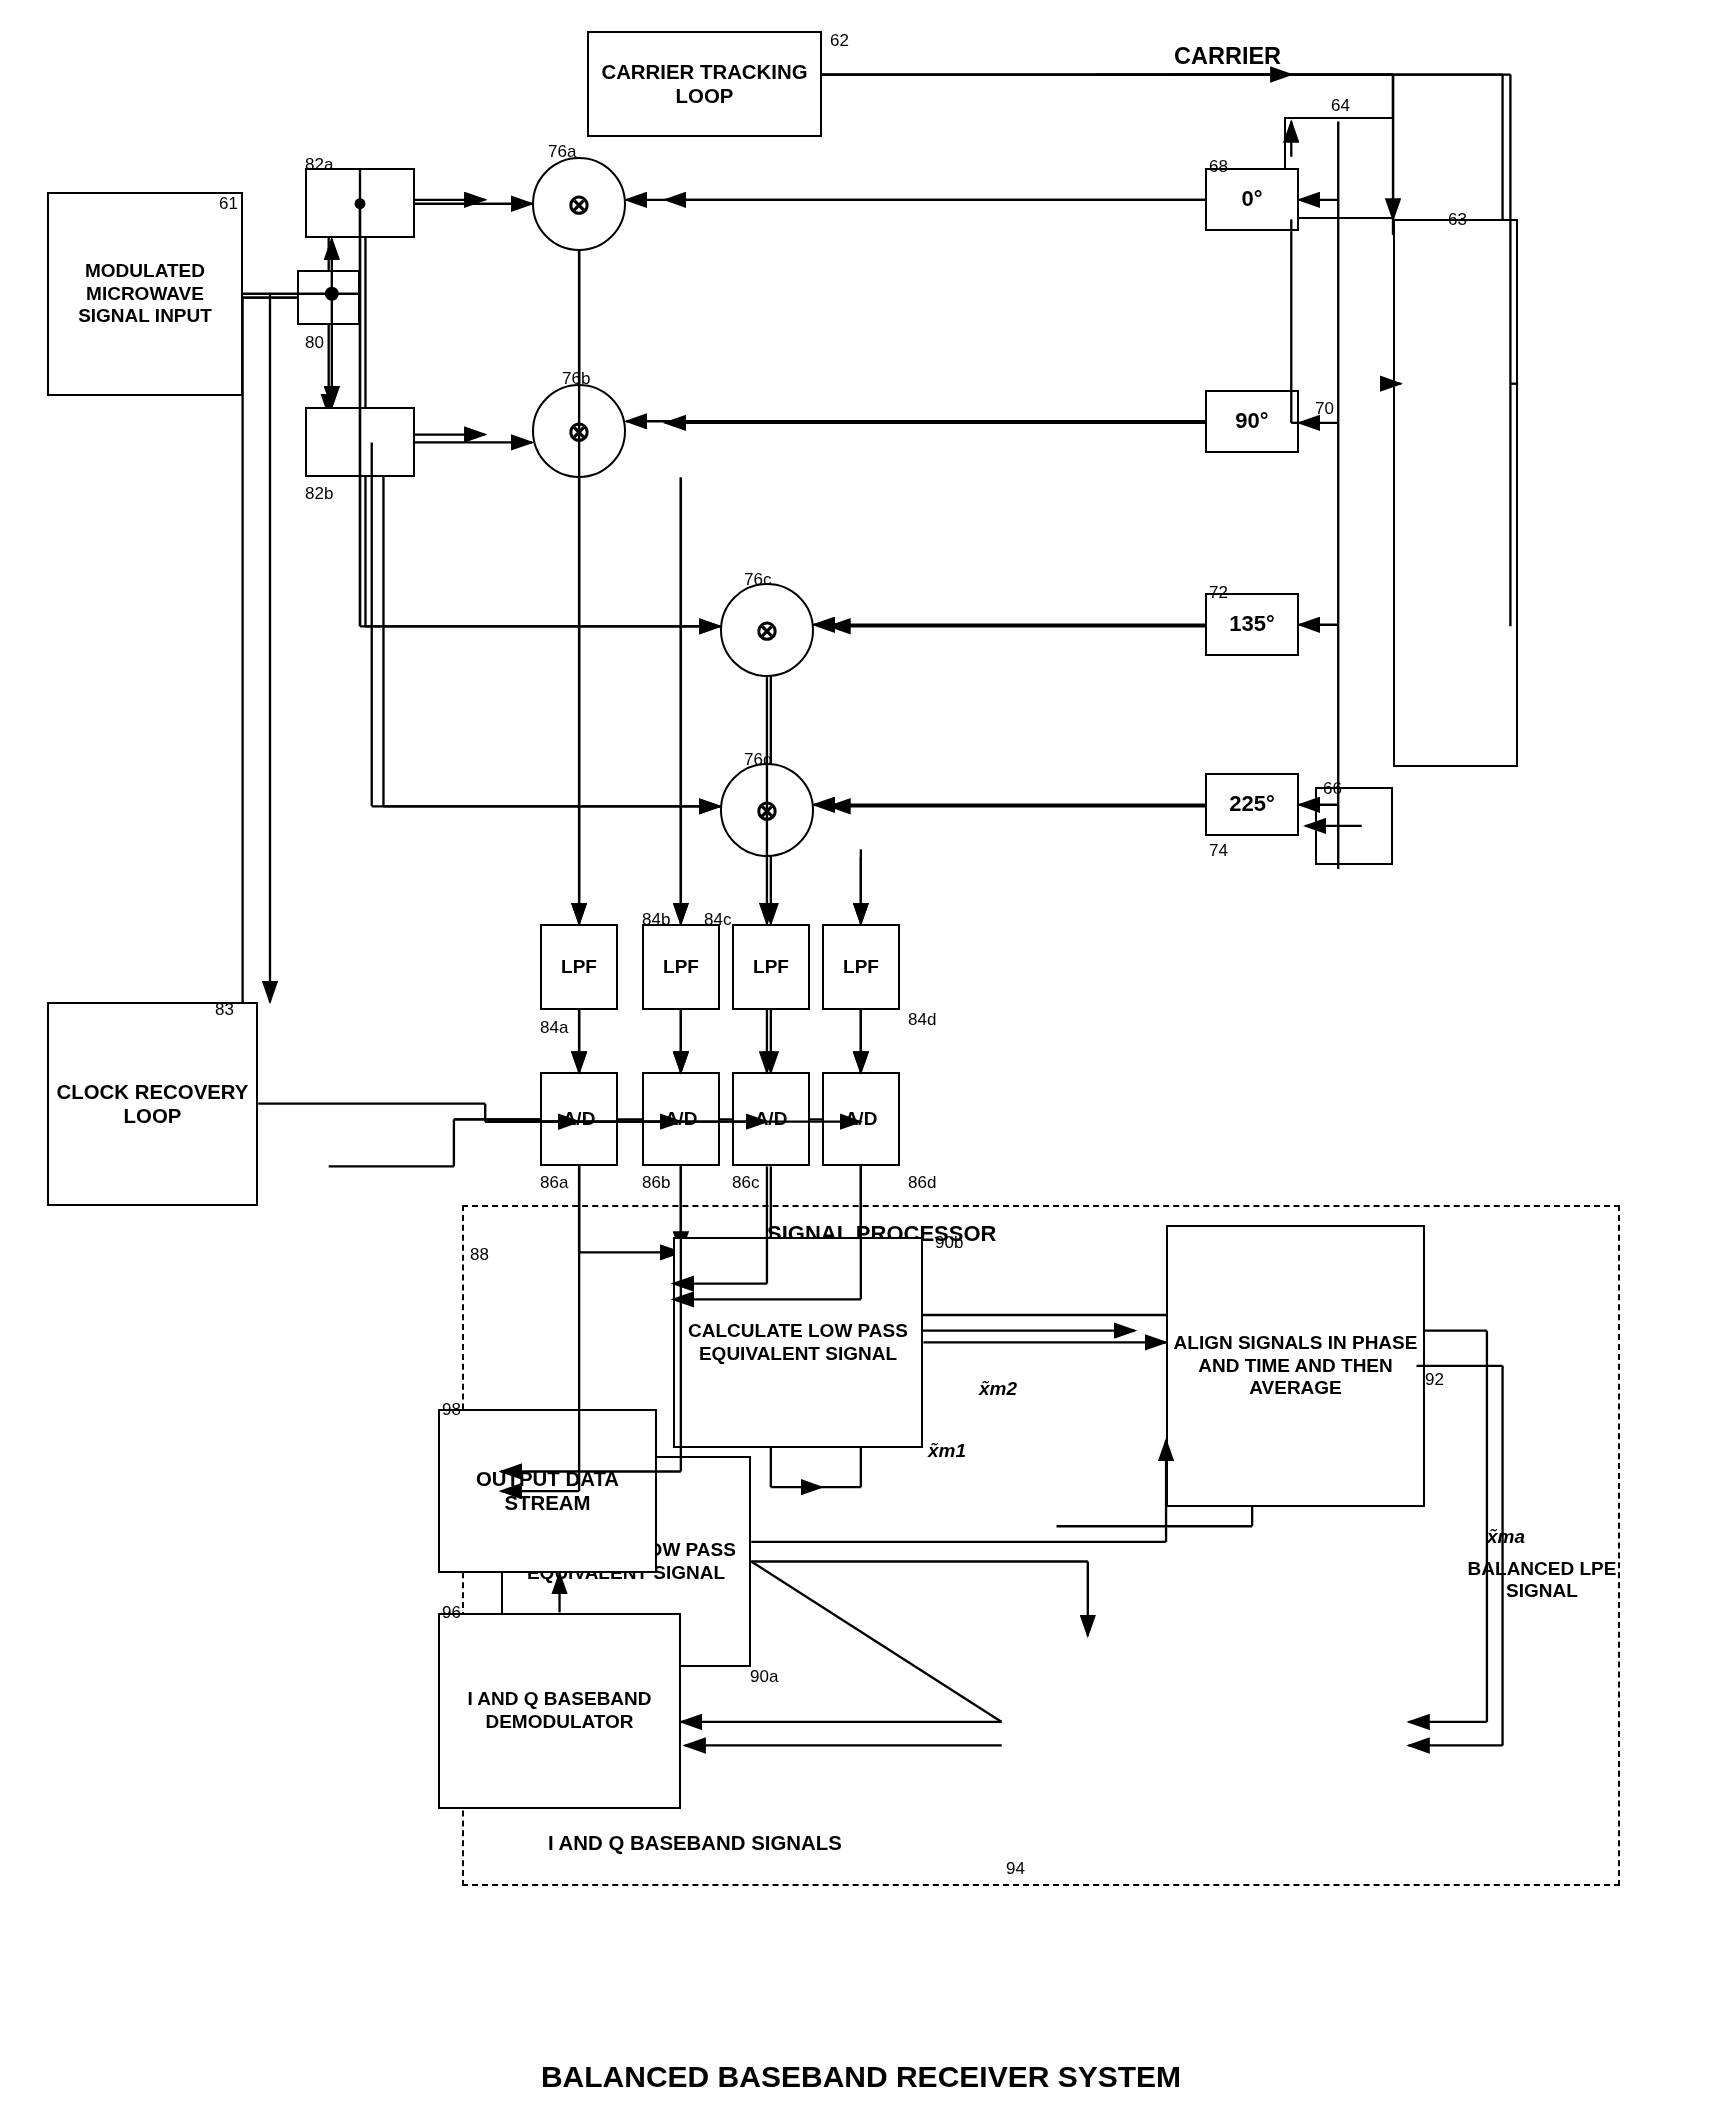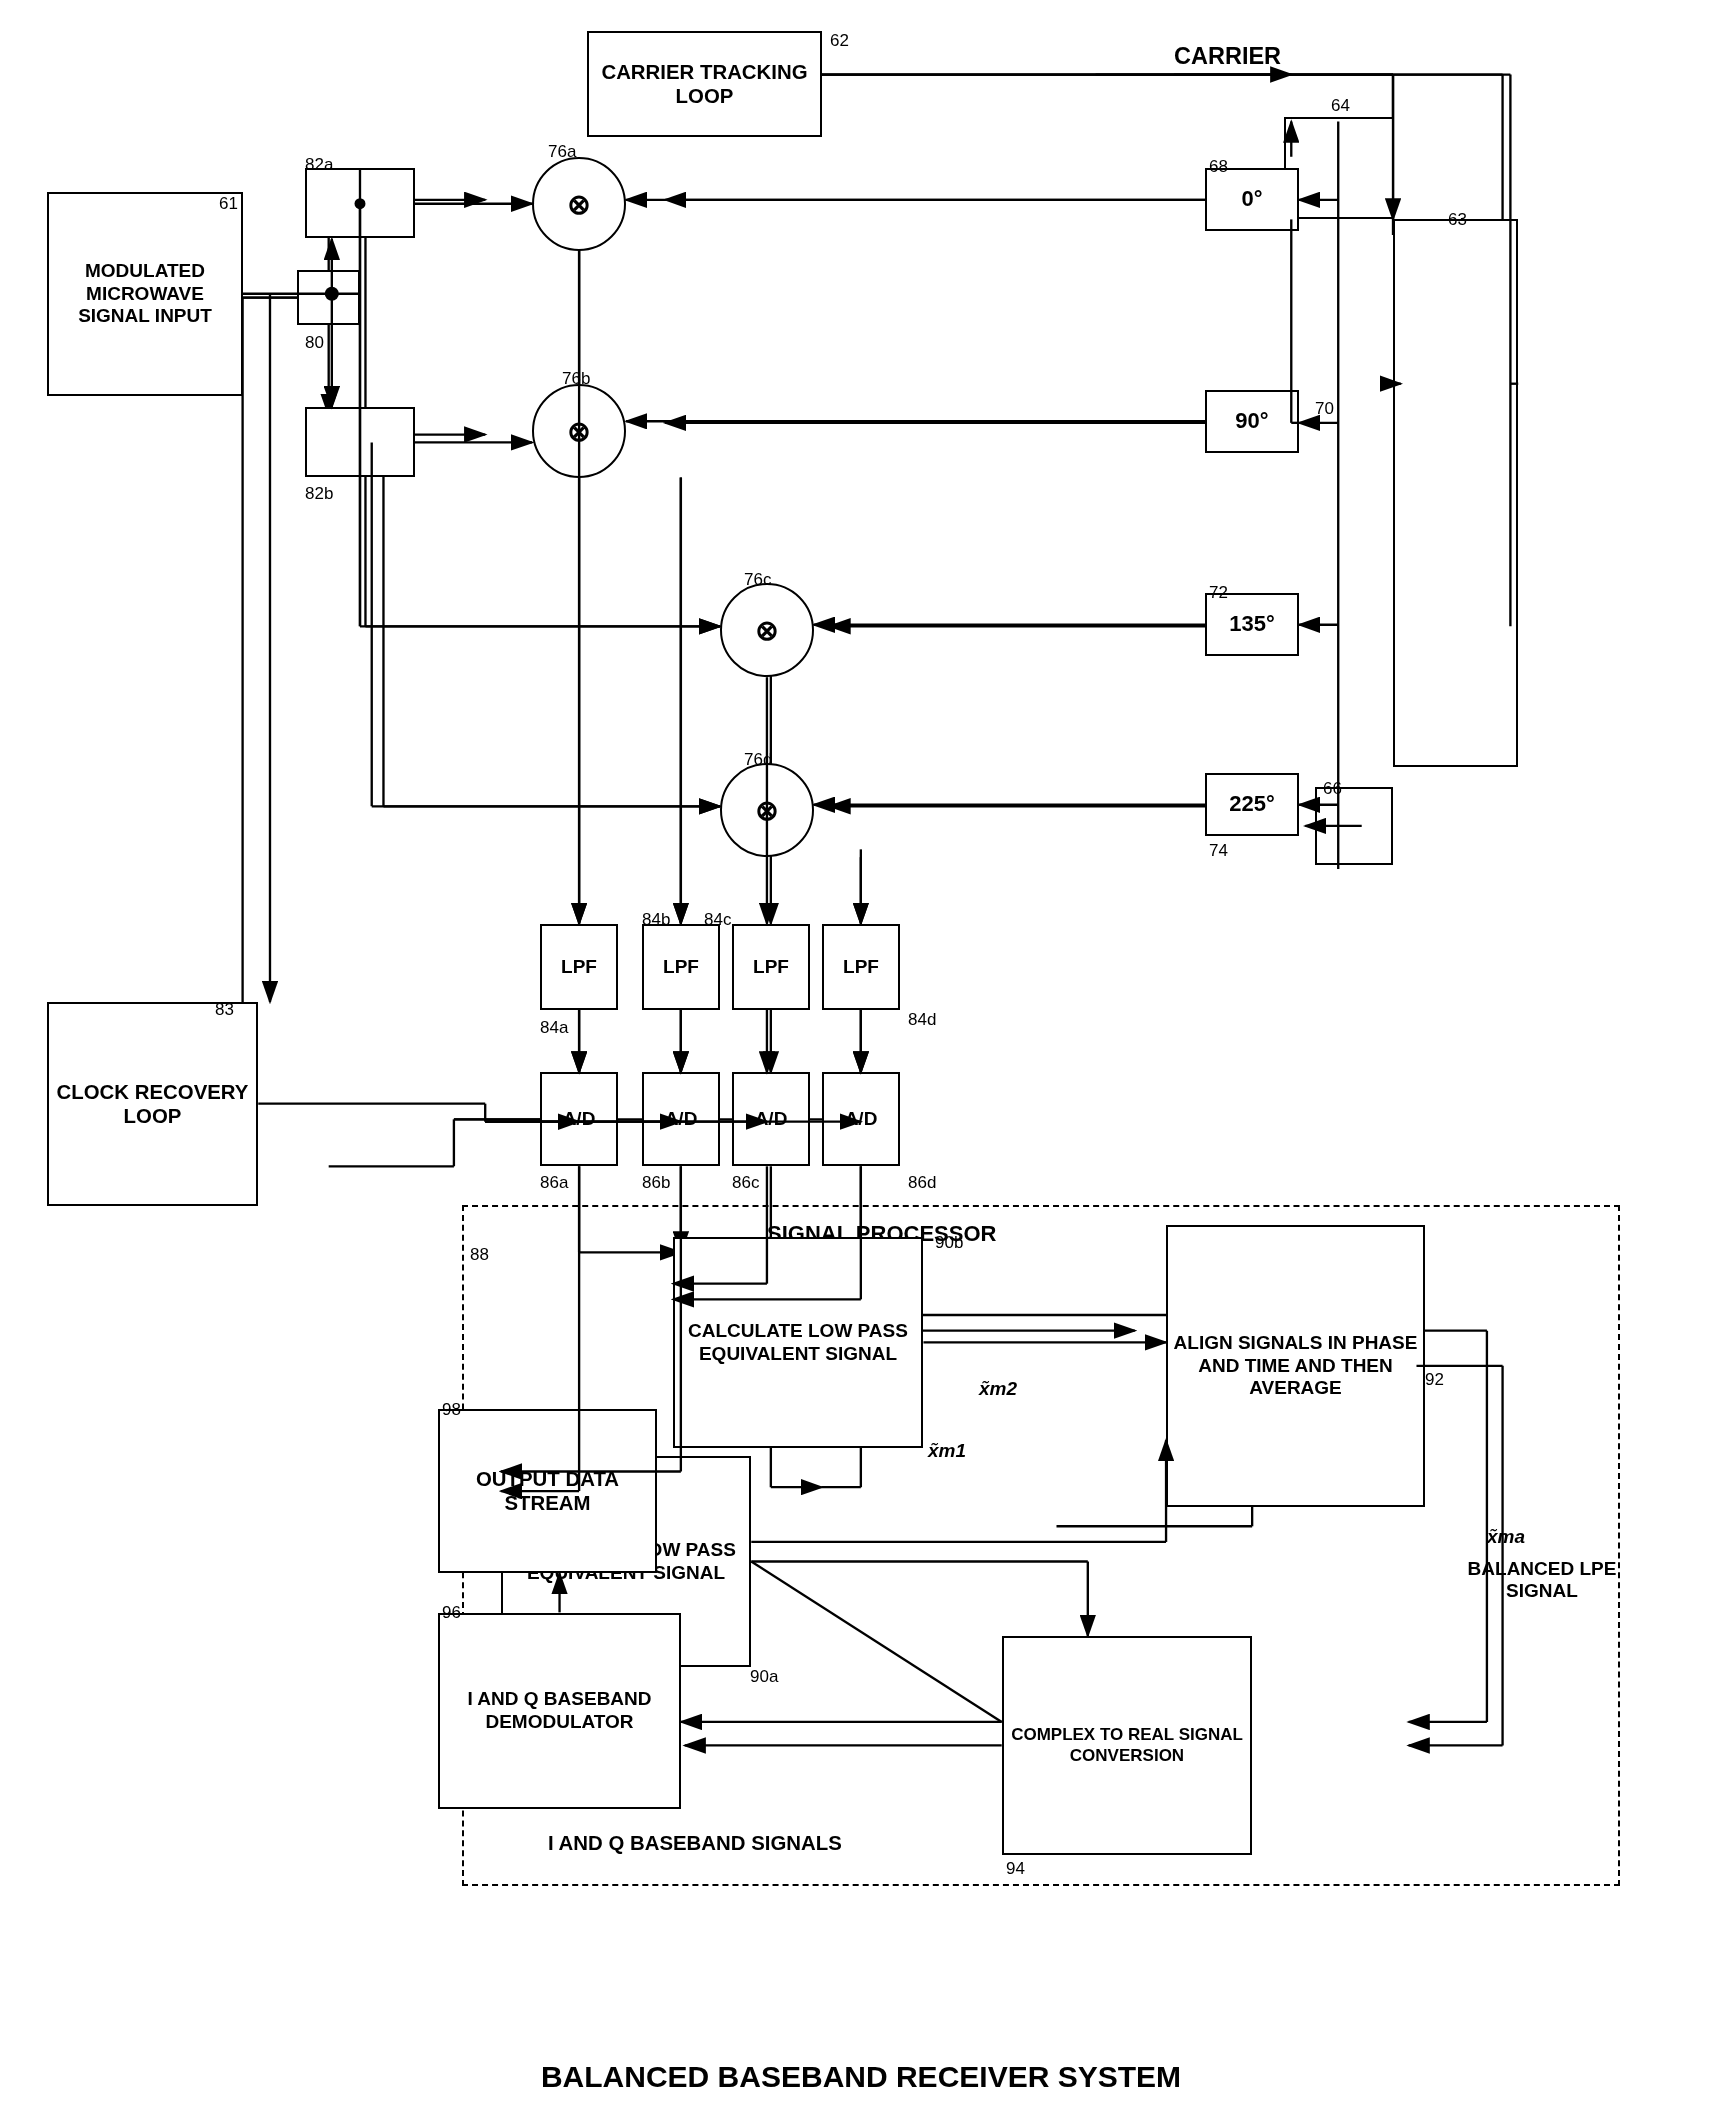--- a/index.html
+++ b/index.html
@@ -396,26 +396,20 @@
 SIGNALS
 IN PHASE
 AND TIME
 AND THEN
 AVERAGE</span>
   </div>
   <div class="label label-small" style="left:1425px; top:1370px;">
     <span>92</span>
   </div>
 
-  <div class="box" style="left:1002px; top:1636px; width:250px; height:219px; font-size:17px;">
-    <span>COMPLEX
-TO REAL
-SIGNAL
-CONVERSION</span>
-  </div>
   <div class="label label-small" style="left:1006px; top:1859px;">
     <span>94</span>
   </div>
 
   <div class="box" style="left:438px; top:1613px; width:243px; height:196px; font-size:19px;">
     <span>I AND Q
 BASEBAND
 DEMODULATOR</span>
   </div>
   <div class="label label-small" style="left:442px; top:1603px;">

